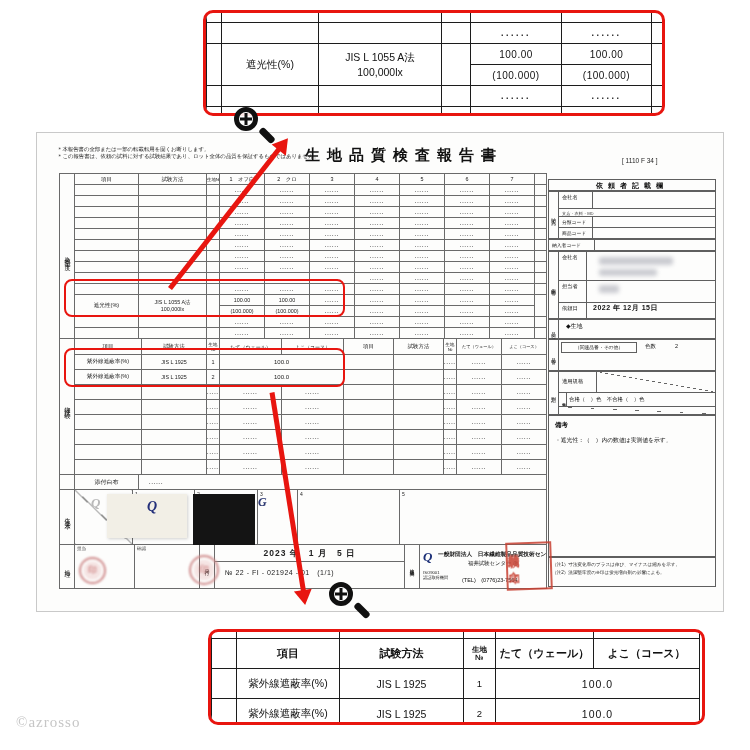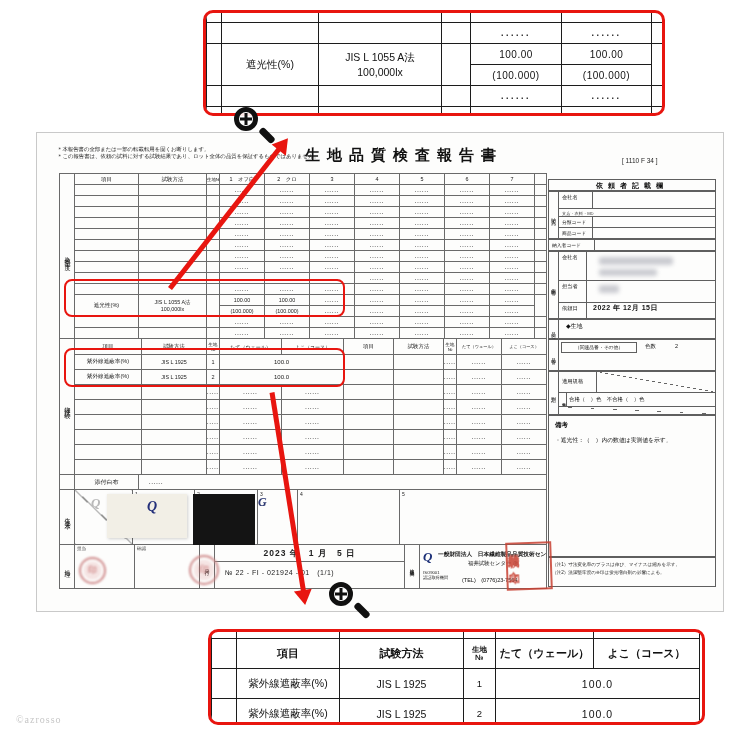--- a/index.html
+++ b/index.html
@@ -102,21 +102,21 @@
 td.citem{font-size:10.5px;}
 td.cmeth{font-size:10.5px;line-height:15px;}
 td.cval{font-size:10px;letter-spacing:.5px;}
 .chdr td{font-size:11px;font-weight:bold;color:#111;}
 td.fab{font-size:7.5px;line-height:8px;font-weight:bold;}
 td.bitem{font-size:10.5px;}
 td.bmeth{font-size:10.5px;}
 td.bno{font-size:9.5px;}
 td.bval{font-size:10.5px;letter-spacing:1px;}
 
-.watermark{position:absolute;left:16px;top:714px;font-family:"Liberation Serif","DejaVu Serif",serif;font-size:10px;color:#c6c6c6;letter-spacing:1px;z-index:2;}
+.watermark{position:absolute;left:16px;top:714px;font-family:"Liberation Serif","DejaVu Serif",serif;font-size:15px;color:#c6c6c6;letter-spacing:1px;z-index:2;}
 </style>
 </head>
 <body>
 
 <div class="stage">
 
   <div class="callout top-callout">
     <table class="ctab ctab-t">
       <colgroup>
           <col style="width:15px">

